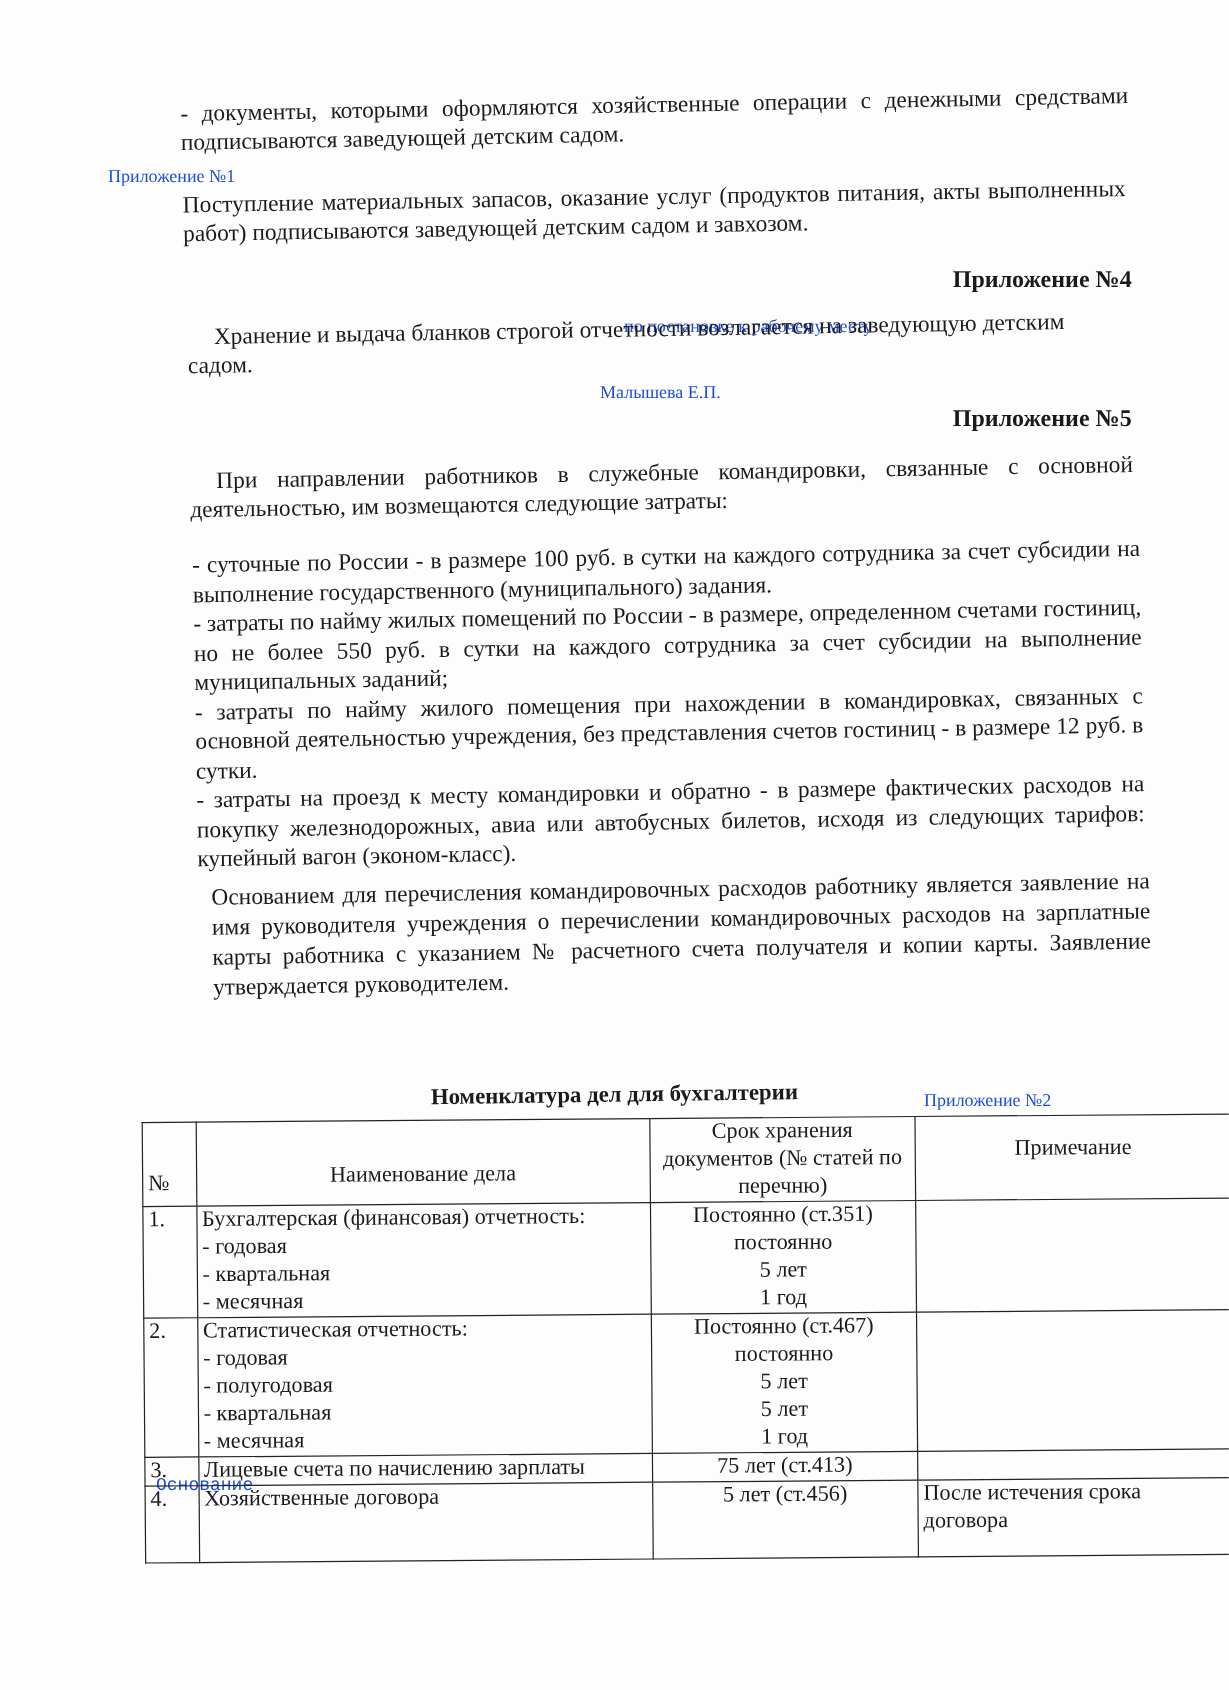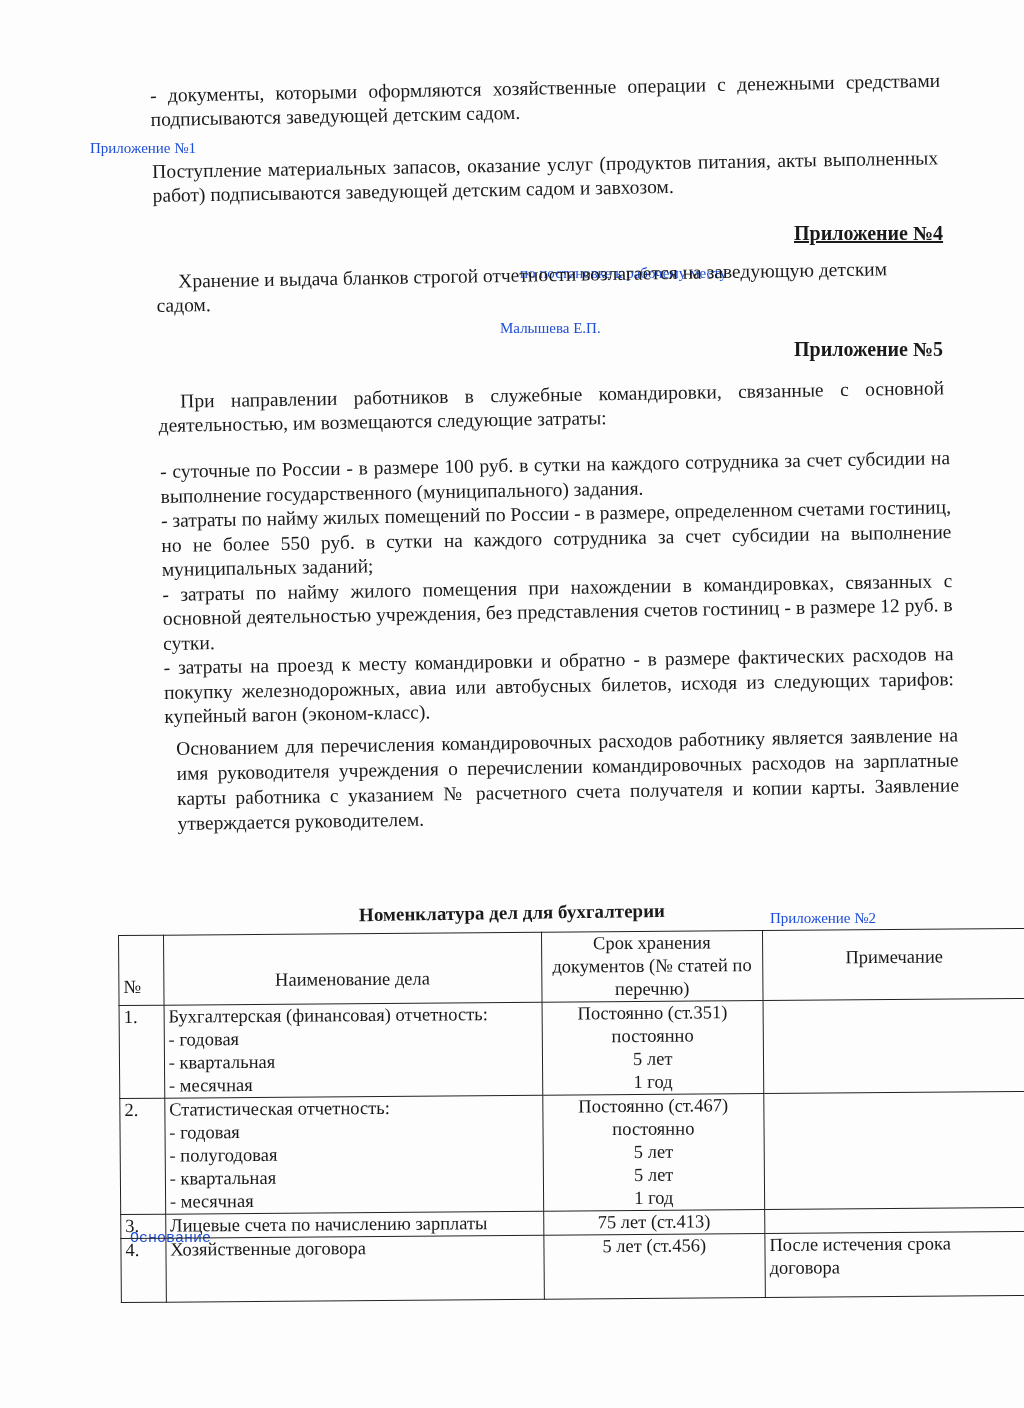--- a/index.html
+++ b/index.html
@@ -44,21 +44,21 @@
   <div class="ghost" style="left:130px;top:1230px;font-family:Liberation Mono, monospace;">Основание</div>
 
   <div class="text just" style="left:150px;top:84px;width:790px;transform:rotate(-1.1deg);transform-origin:left top;">
     <p class="para">- документы, которыми оформляются хозяйственные операции с денежными средствами подписываются заведующей детским садом.</p>
   </div>
 
   <div class="text just" style="left:152px;top:160px;width:786px;transform:rotate(-1.0deg);transform-origin:left top;">
     <p class="para">Поступление материальных запасов, оказание услуг (продуктов питания, акты выполненных работ) подписываются заведующей детским садом и завхозом.</p>
   </div>
 
-  <div class="heading-right" style="left:794px;top:222px;text-decoration:underline;">Приложение №4</div>
+  <div class="heading-right" style="left:794px;top:222px;">Приложение №4</div>
 
   <div class="text" style="left:156px;top:270px;width:770px;transform:rotate(-1.0deg);transform-origin:left top;">
     <p class="para indent">Хранение и выдача бланков строгой отчетности возлагается на заведующую детским садом.</p>
   </div>
 
   <div class="heading-right" style="left:794px;top:338px;">Приложение №5</div>
 
   <div class="text just" style="left:158px;top:390px;width:786px;transform:rotate(-1.0deg);transform-origin:left top;">
     <p class="para indent">При направлении работников в служебные командировки, связанные с основной деятельностью, им возмещаются следующие затраты:</p>
   </div>

